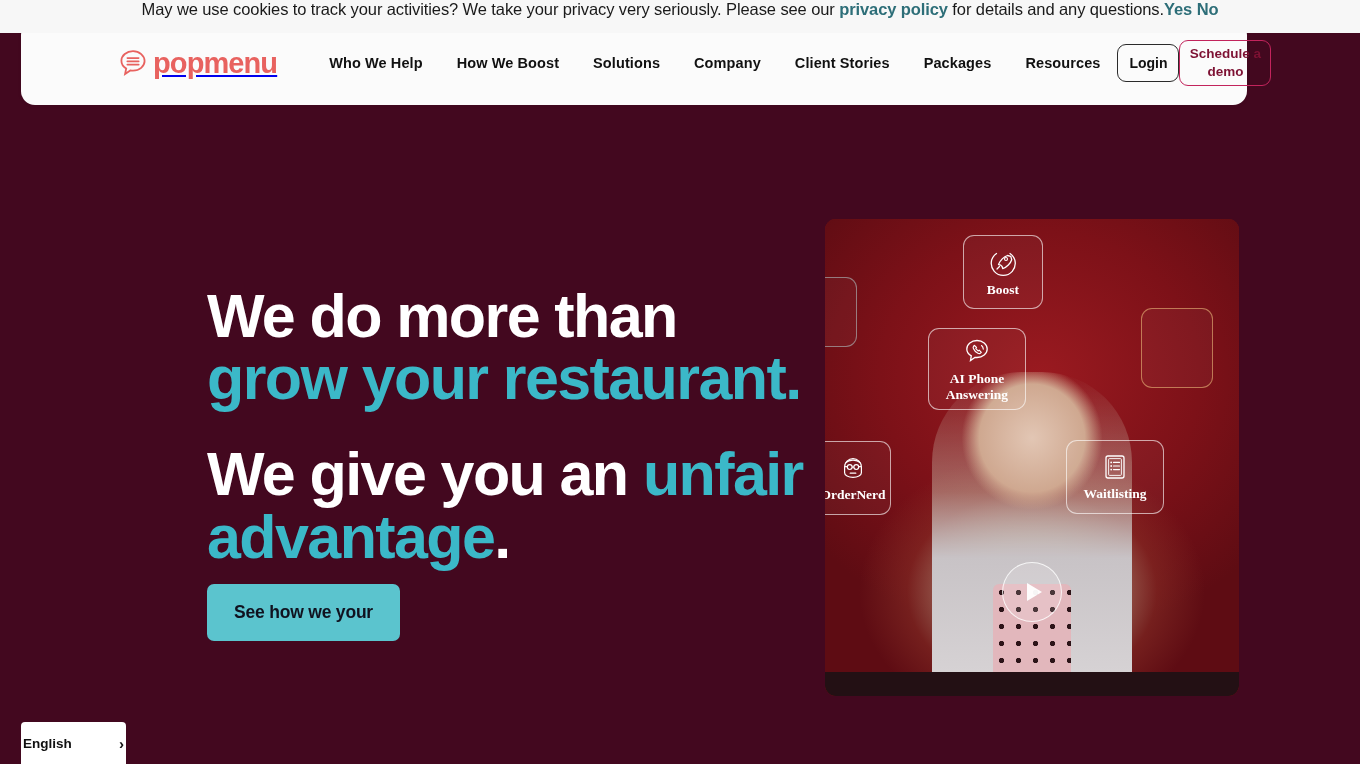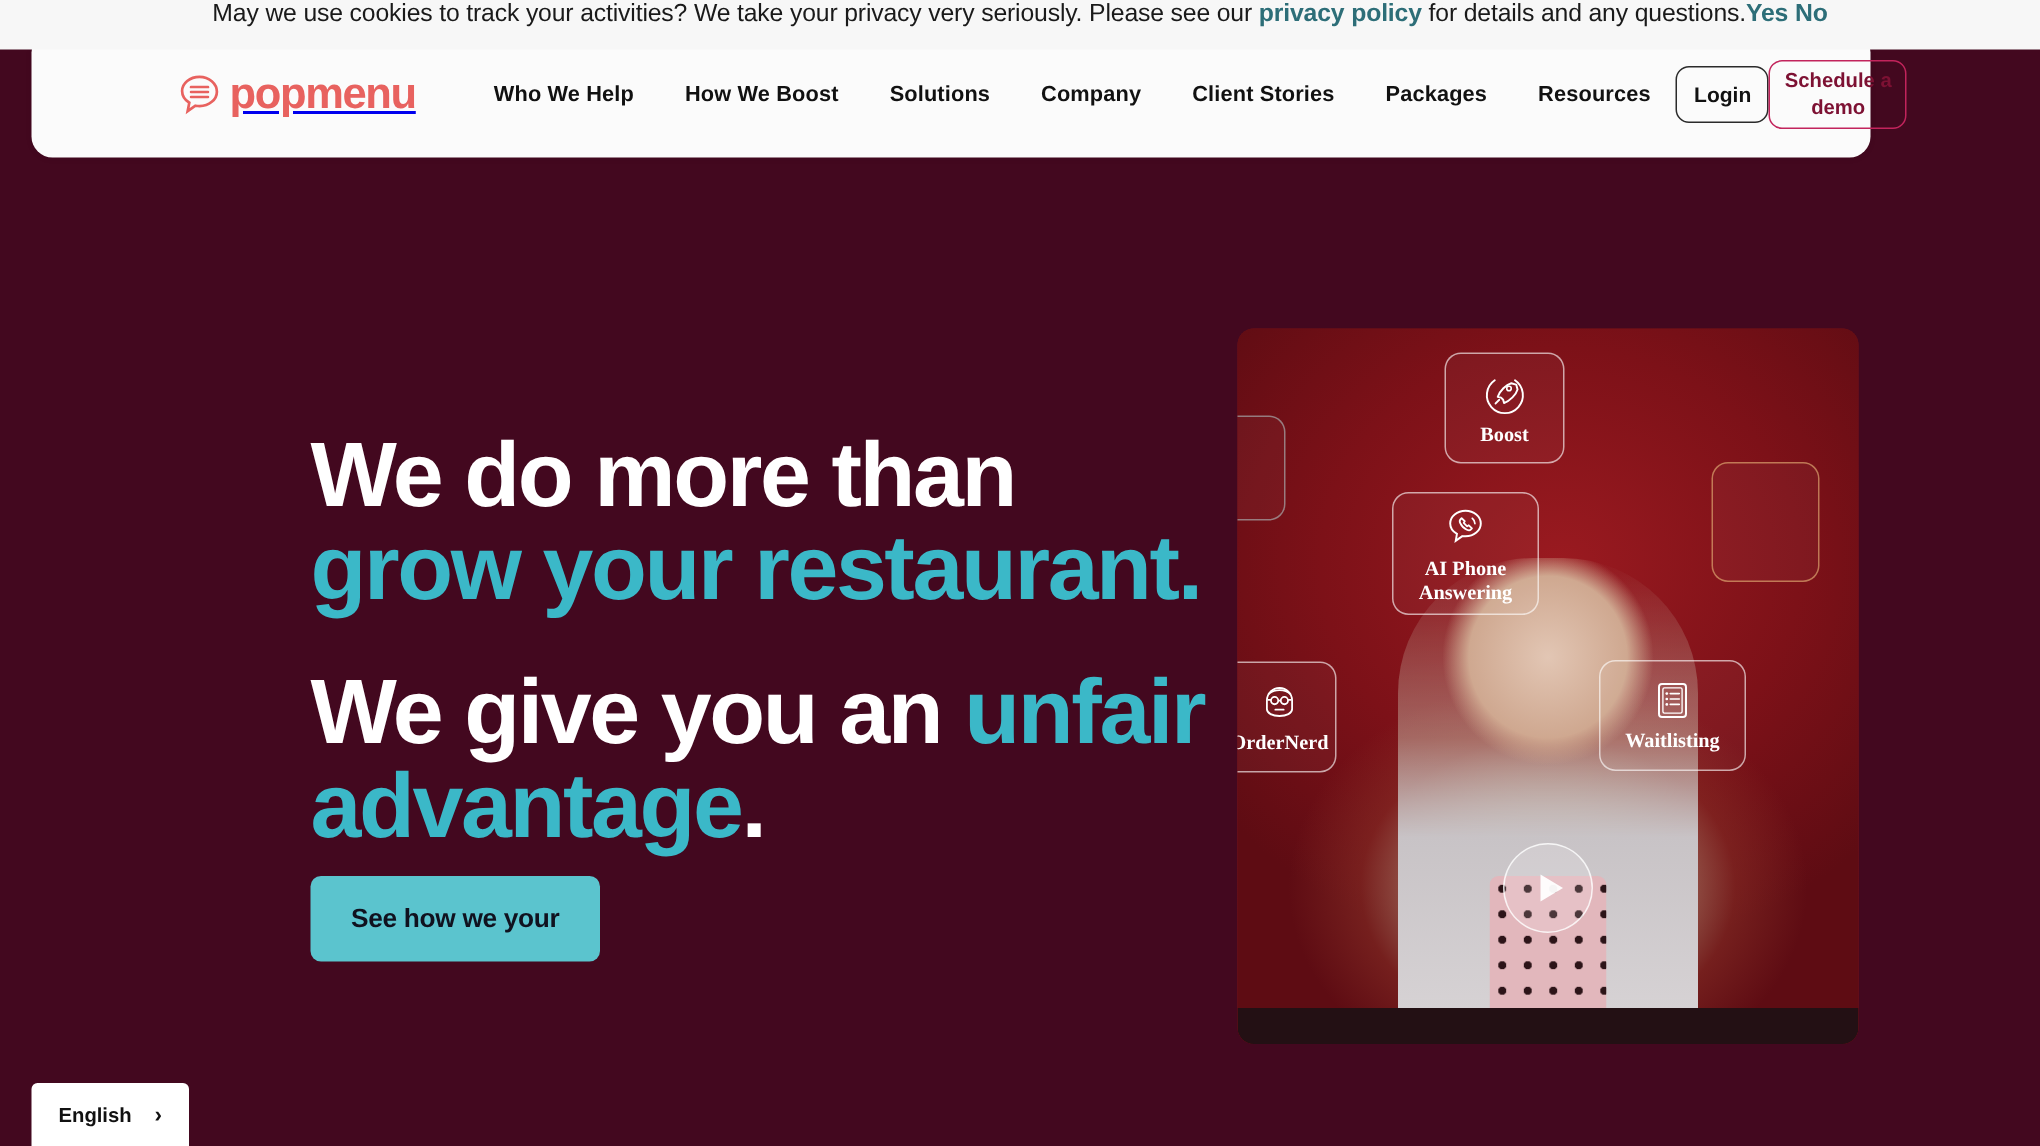--- a/index.html
+++ b/index.html
@@ -271,21 +271,21 @@
   #lang-selector {
     position: absolute;
     left: 21px;
     bottom: 0;
     width: 105px;
     height: 42px;
     background: #ffffff;
     border-radius: 4px 4px 0 0;
     display: flex;
     align-items: center;
-    padding: 0 18px;
+    padding: 0 2px;
     z-index: 35;
     cursor: pointer;
     justify-content: flex-end;
   }
   .lang-text {
     font-size: 13.5px;
     font-weight: bold;
     color: #111;
   }
   .lang-chev {

